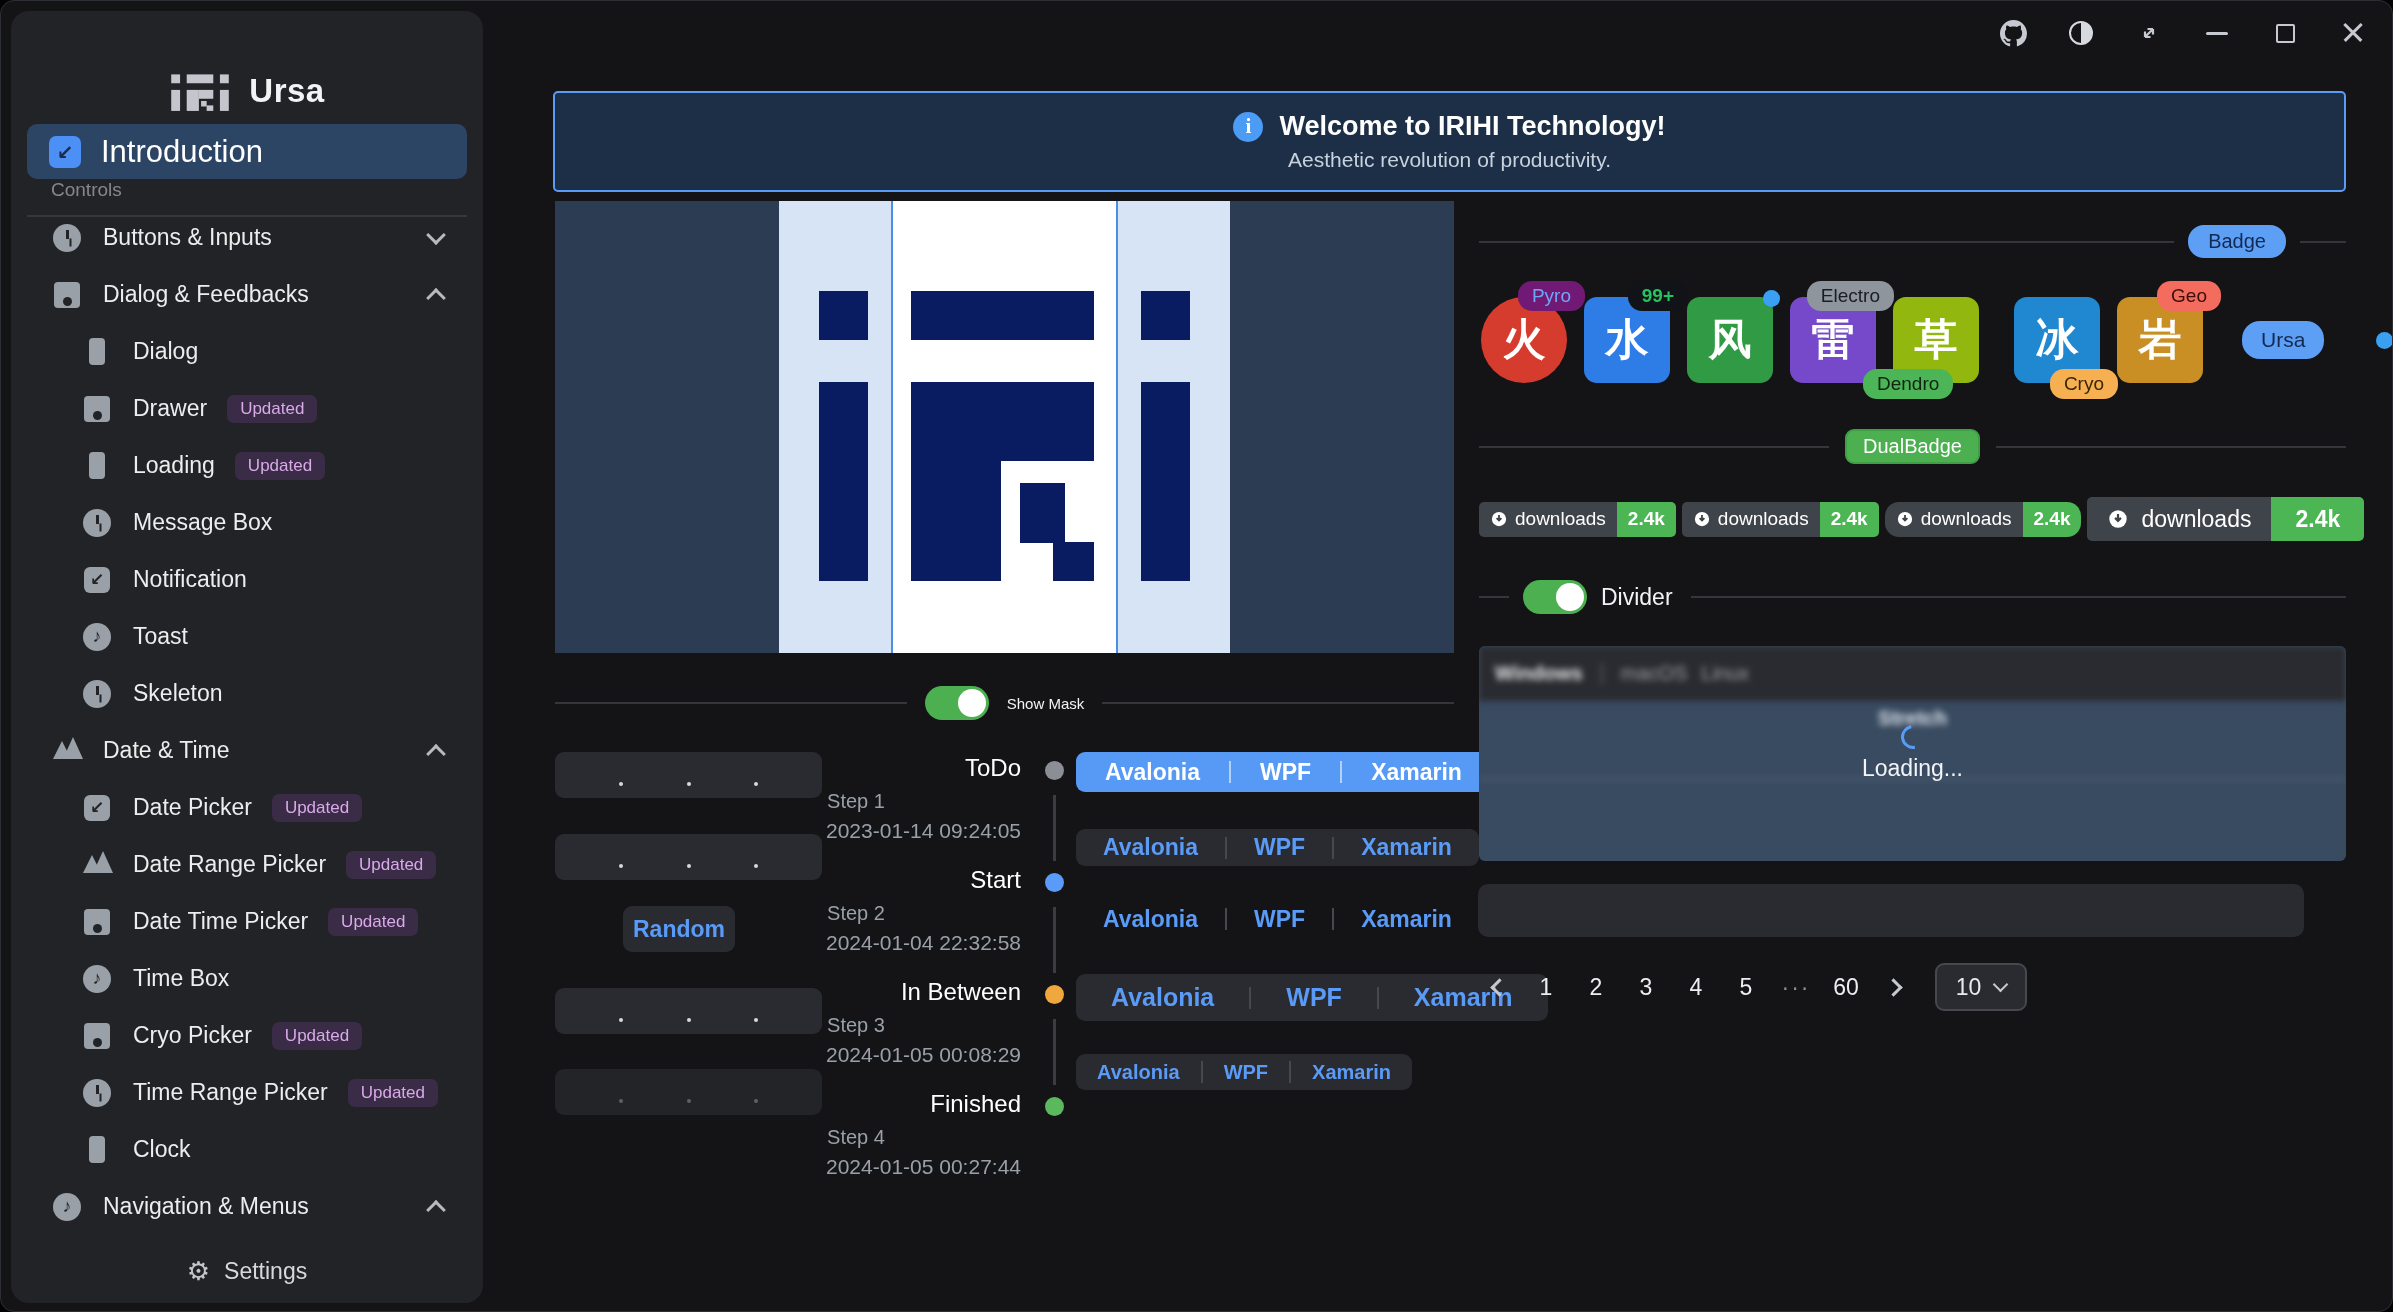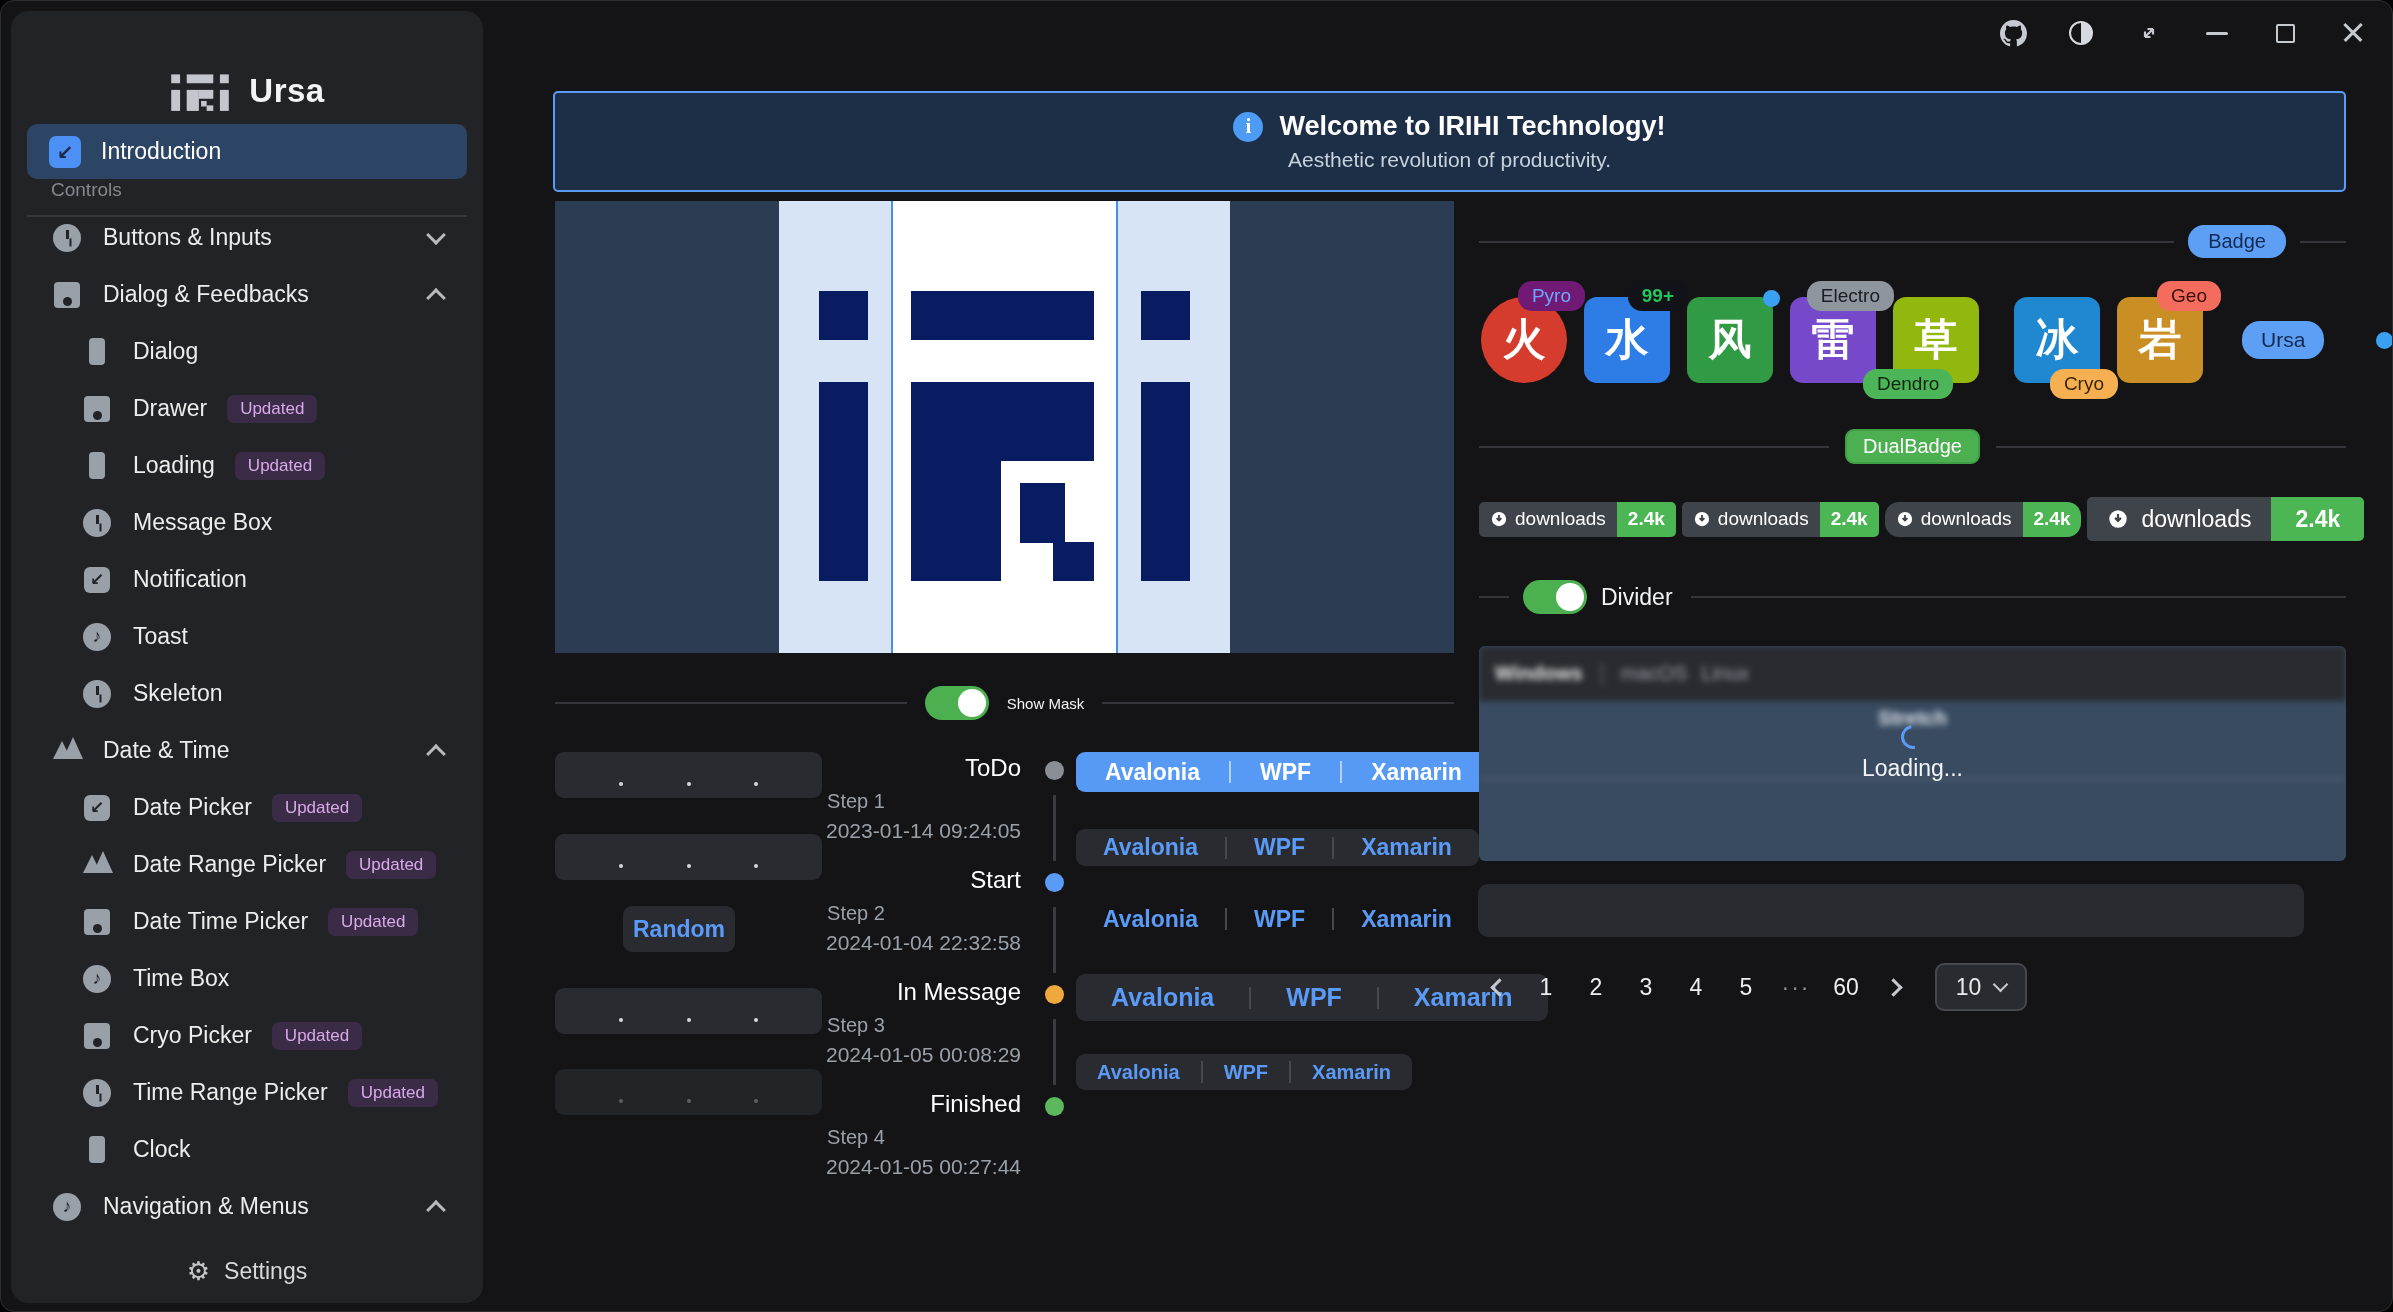--- a/index.html
+++ b/index.html
@@ -16,21 +16,21 @@
   .icon-close{position:relative;width:22px;height:22px;}
   .icon-close::before,.icon-close::after{content:"";position:absolute;left:-1px;top:9px;width:24px;height:2.5px;background:#c6c9cf;}
   .icon-close::before{transform:rotate(45deg);}
   .icon-close::after{transform:rotate(-45deg);}
 
   
   .sidebar{position:absolute;left:10px;top:10px;width:472px;height:1292px;background:#222327;border-radius:18px;overflow:hidden;}
   .sb-logo-row{position:absolute;top:48px;left:0;right:0;height:64px;display:flex;align-items:center;justify-content:center;gap:18px;}
   .sb-logo-text{font-size:33px;font-weight:bold;color:#f2f3f5;letter-spacing:.5px;}
   .sb-selected{position:absolute;top:113px;left:16px;right:16px;height:55px;background:#2c4564;border-radius:10px;display:flex;align-items:center;gap:20px;padding:0 22px;}
-  .sb-selected .sel-label{color:#fff;font-size:23px;}
+  .sb-selected .sel-label{color:#fff;font-size:31px;}
   .sel-ic{width:32px;height:32px;border-radius:7px;background:#4c8ff5;color:#1b2a45;display:flex;align-items:center;justify-content:center;font-size:20px;font-weight:bold;}
   .sb-section-label{position:absolute;top:168px;left:40px;font-size:19px;color:#84878e;}
   .sb-section-divider{position:absolute;top:204px;left:16px;right:16px;height:2px;background:#36373c;}
   .nav-list{position:absolute;top:198px;left:0;right:0;bottom:64px;overflow:hidden;}
   .nav-row{height:57px;display:flex;align-items:center;gap:20px;padding:0 40px;color:#eceded;font-size:23px;}
   .nav-row.sub{padding-left:70px;}
   .nav-row .grow{flex:1;}
   .updated-badge{background:#3a2c46;color:#d9a9ea;font-size:17px;padding:4px 13px;border-radius:7px;}
   .sidebar-footer{position:absolute;left:0;right:0;bottom:0;height:64px;background:#222327;display:flex;align-items:center;justify-content:center;gap:14px;color:#d6d8db;font-size:23px;border-radius:0 0 18px 18px;z-index:5;}
   .gear-glyph{font-size:26px;color:#c3c6cb;}
@@ -399,21 +399,21 @@
       <div class="tl-title">ToDo</div>
       <div class="tl-sub">Step 1</div>
       <div class="tl-date">2023-01-14 09:24:05</div>
     </div>
     <div class="tl-step" style="left:690px;top:864px;">
       <div class="tl-title">Start</div>
       <div class="tl-sub">Step 2</div>
       <div class="tl-date">2024-01-04 22:32:58</div>
     </div>
     <div class="tl-step" style="left:690px;top:976px;">
-      <div class="tl-title">In Message</div>
+      <div class="tl-title">In Between</div>
       <div class="tl-sub">Step 3</div>
       <div class="tl-date">2024-01-05 00:08:29</div>
     </div>
     <div class="tl-step" style="left:690px;top:1088px;">
       <div class="tl-title">Finished</div>
       <div class="tl-sub">Step 4</div>
       <div class="tl-date">2024-01-05 00:27:44</div>
     </div>
     <span class="tl-dot" style="top:760px;background:#8b8f95;"></span>
     <span class="tl-dot" style="top:872px;background:#5b9bf8;"></span>

